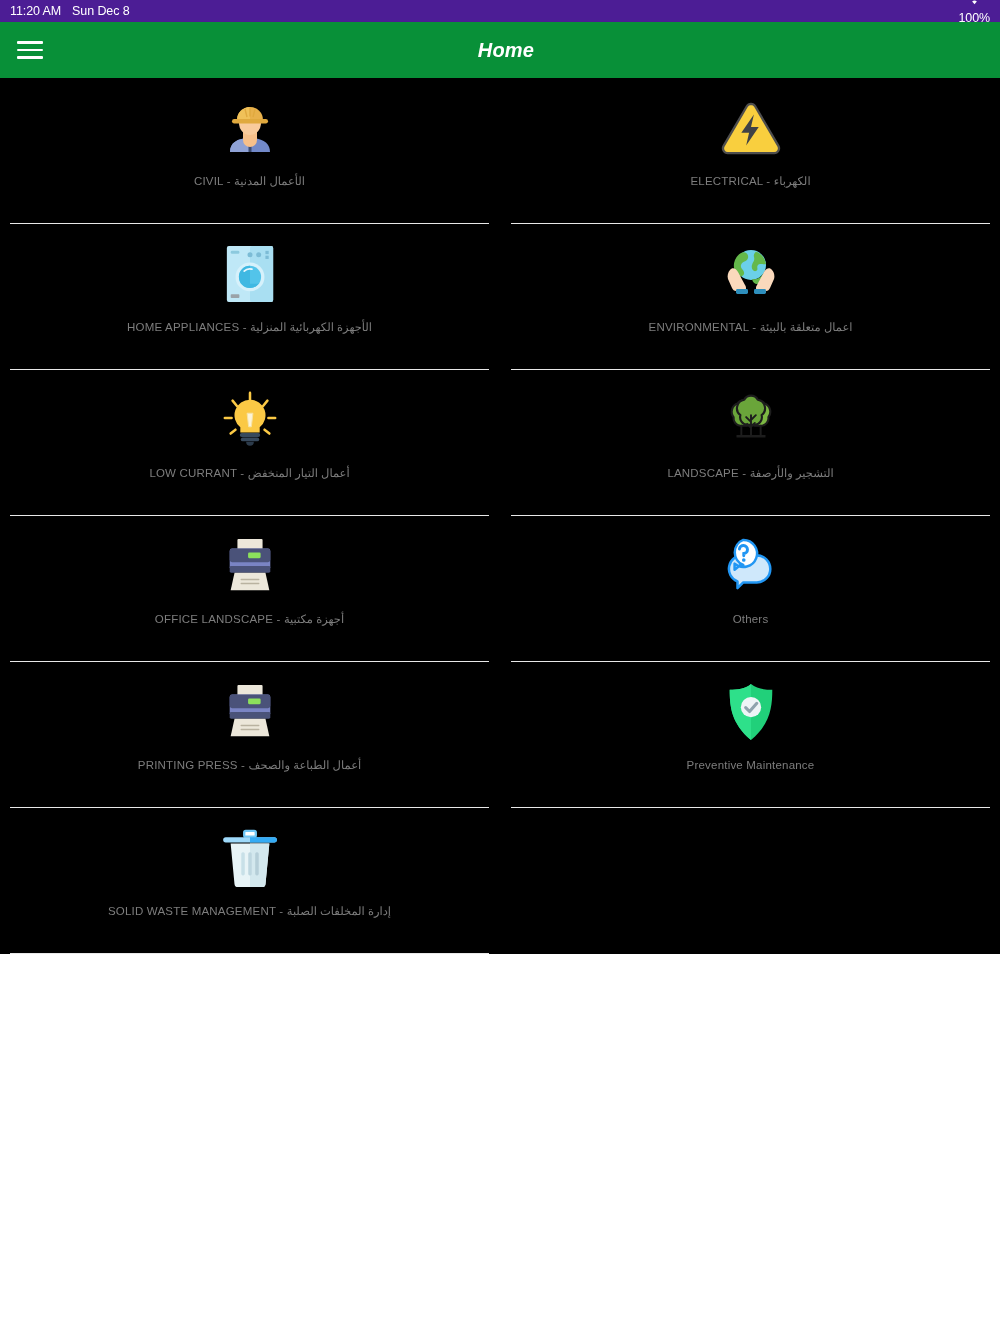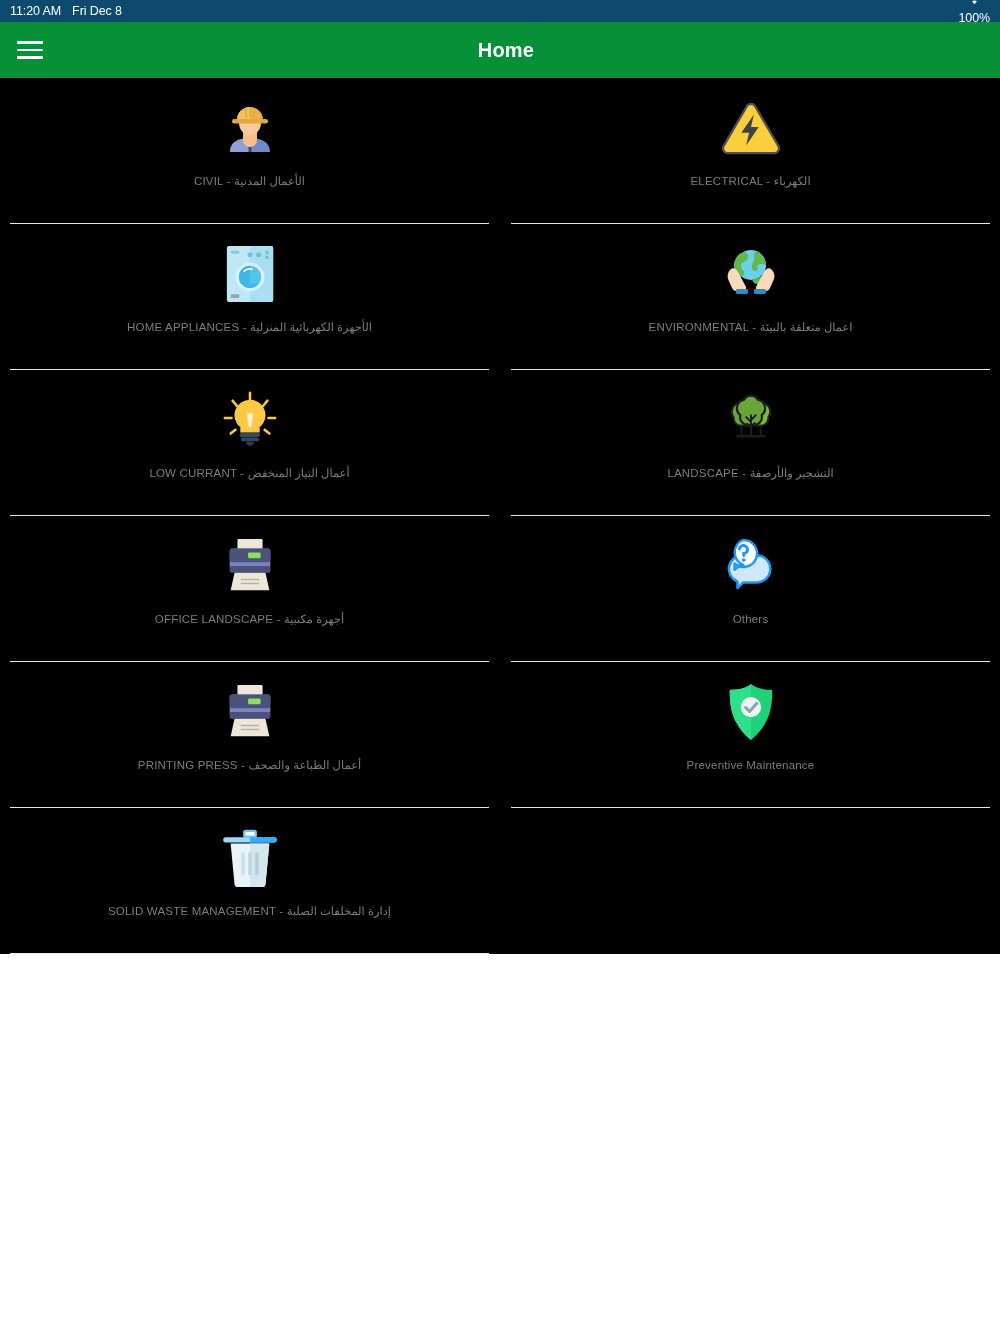--- a/index.html
+++ b/index.html
@@ -7,21 +7,21 @@
   html,body {
     width:1000px; height:1334px;
     background:#ffffff;
     font-family:"Liberation Sans", sans-serif;
     overflow:hidden;
   }
 
   
   .statusbar{
     height:22px; width:100%;
-    background:#0c4a6e;
+    background:#4c1d95;
     display:flex; align-items:center;
     padding:0 10px;
     color:#ffffff;
     font-size:12.5px;
     letter-spacing:-0.1px;
     justify-content:flex-end;
   }
   .sb-left{ display:flex; align-items:center; gap:11px; }
   .sb-right{ margin-left:auto; display:flex; align-items:center; gap:6px;flex-direction:column; }
   .sb-time{ font-weight:400; }
@@ -61,20 +61,21 @@
     display:block; width:26px; height:2.6px;
     background:#ffffff; border-radius:1px;
   }
   .appbar-title{
     position:absolute; left:12px; right:0;
     text-align:center;
     color:#ffffff;
     font-size:20px; font-weight:700;
     letter-spacing:0.2px;
     pointer-events:none;
+    font-style:italic;
   }
 
   
   .content{ width:100%; padding:0; background:#000000; }
   .grid{
     display:grid;
     grid-template-columns:1fr 1fr;
     column-gap:22px;
     padding:0 10px;
   }
@@ -101,21 +102,21 @@
     letter-spacing:0.2px;
     max-width:92%;
   }
 </style>
 </head>
 <body>
 
 <div class="statusbar">
   <div class="sb-left">
     <span class="sb-time">11:20 AM</span>
-    <span class="sb-date">Fri Dec 8</span>
+    <span class="sb-date">Sun Dec 8</span>
   </div>
   <div class="sb-right">
     <span class="signal-dots">
         <i></i>
         <i></i>
         <i></i>
         <i></i>
       </span>
     <span class="wifi">
       <svg width="15" height="11" viewBox="0 0 16 12">

